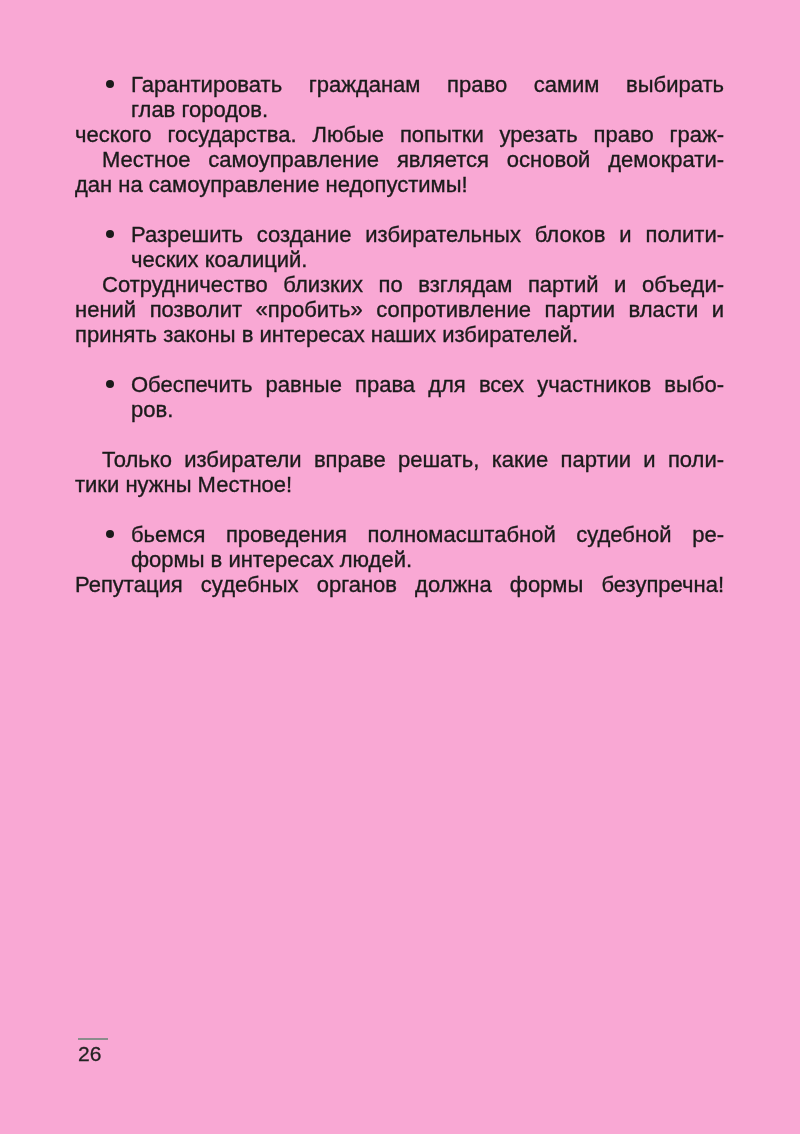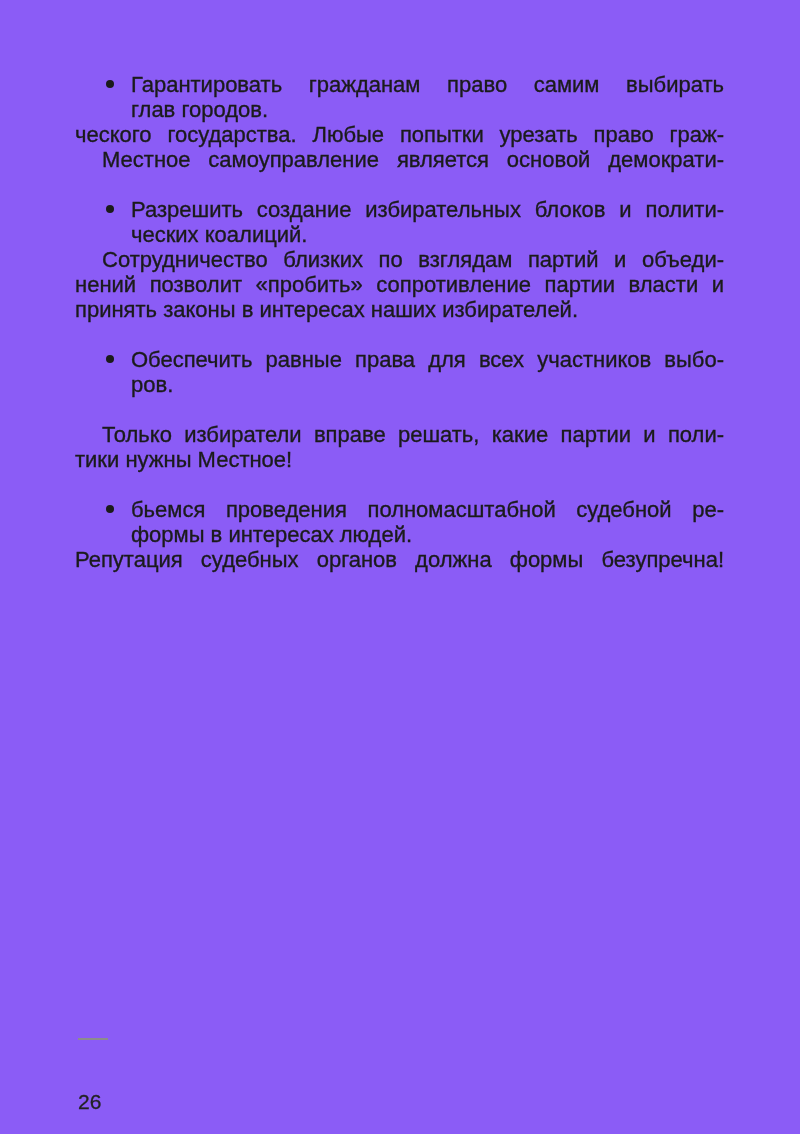--- a/index.html
+++ b/index.html
@@ -5,21 +5,21 @@
   html, body { margin: 0; padding: 0; }
   body {
     width: 800px; height: 1134px;
     background: #fdfdfd;
     position: relative;
     font-family: "Liberation Sans", "DejaVu Sans", sans-serif;
     overflow: hidden;
   }
   .page {
     position: absolute; inset: 0;
-    background: #8b5cf6;
+    background: #f9a8d4;
   }
   #content {
     position: absolute;
     left: 75px; top: 72px; width: 649px;
     color: #1b1b1b;
     font-size: 22px;
     line-height: 25px;
     -webkit-text-stroke: 0.35px #1b1b1b;
   }
   .line {
@@ -50,37 +50,37 @@
     left: 78px; top: 1038px;
     width: 30px; height: 2px;
     background: #8c8c8c;
   }
   .page-number {
     position: absolute;
     left: 78px; top: 1042px;
     font-size: 21px;
     line-height: 24px;
     color: #222222;
-    margin-top: 48px;
     -webkit-text-stroke: 0.3px #222222;
   }
 </style>
 </head>
 <body>
 
 <div class="page">
   <div id="content">
       <div class="block bullet">
         <span class="dot"></span>
         <div class="line">Гарантировать гражданам право самим выбирать</div>
         <div class="line last-left">глав городов.</div>
       </div>
       <div class="block">
         <div class="line">ческого государства. Любые попытки урезать право граж-</div>
         <div class="line first-indent">Местное самоуправление является основой демократи-</div>
+        <div class="line last-left">дан на самоуправление недопустимы!</div>
       </div>
       <div class="spacer"></div>
       <div class="block bullet">
         <span class="dot"></span>
         <div class="line">Разрешить создание избирательных блоков и полити-</div>
         <div class="line last-left">ческих коалиций.</div>
       </div>
       <div class="block">
         <div class="line first-indent">Сотрудничество близких по взглядам партий и объеди-</div>
         <div class="line">нений позволит «пробить» сопротивление партии власти и</div>

